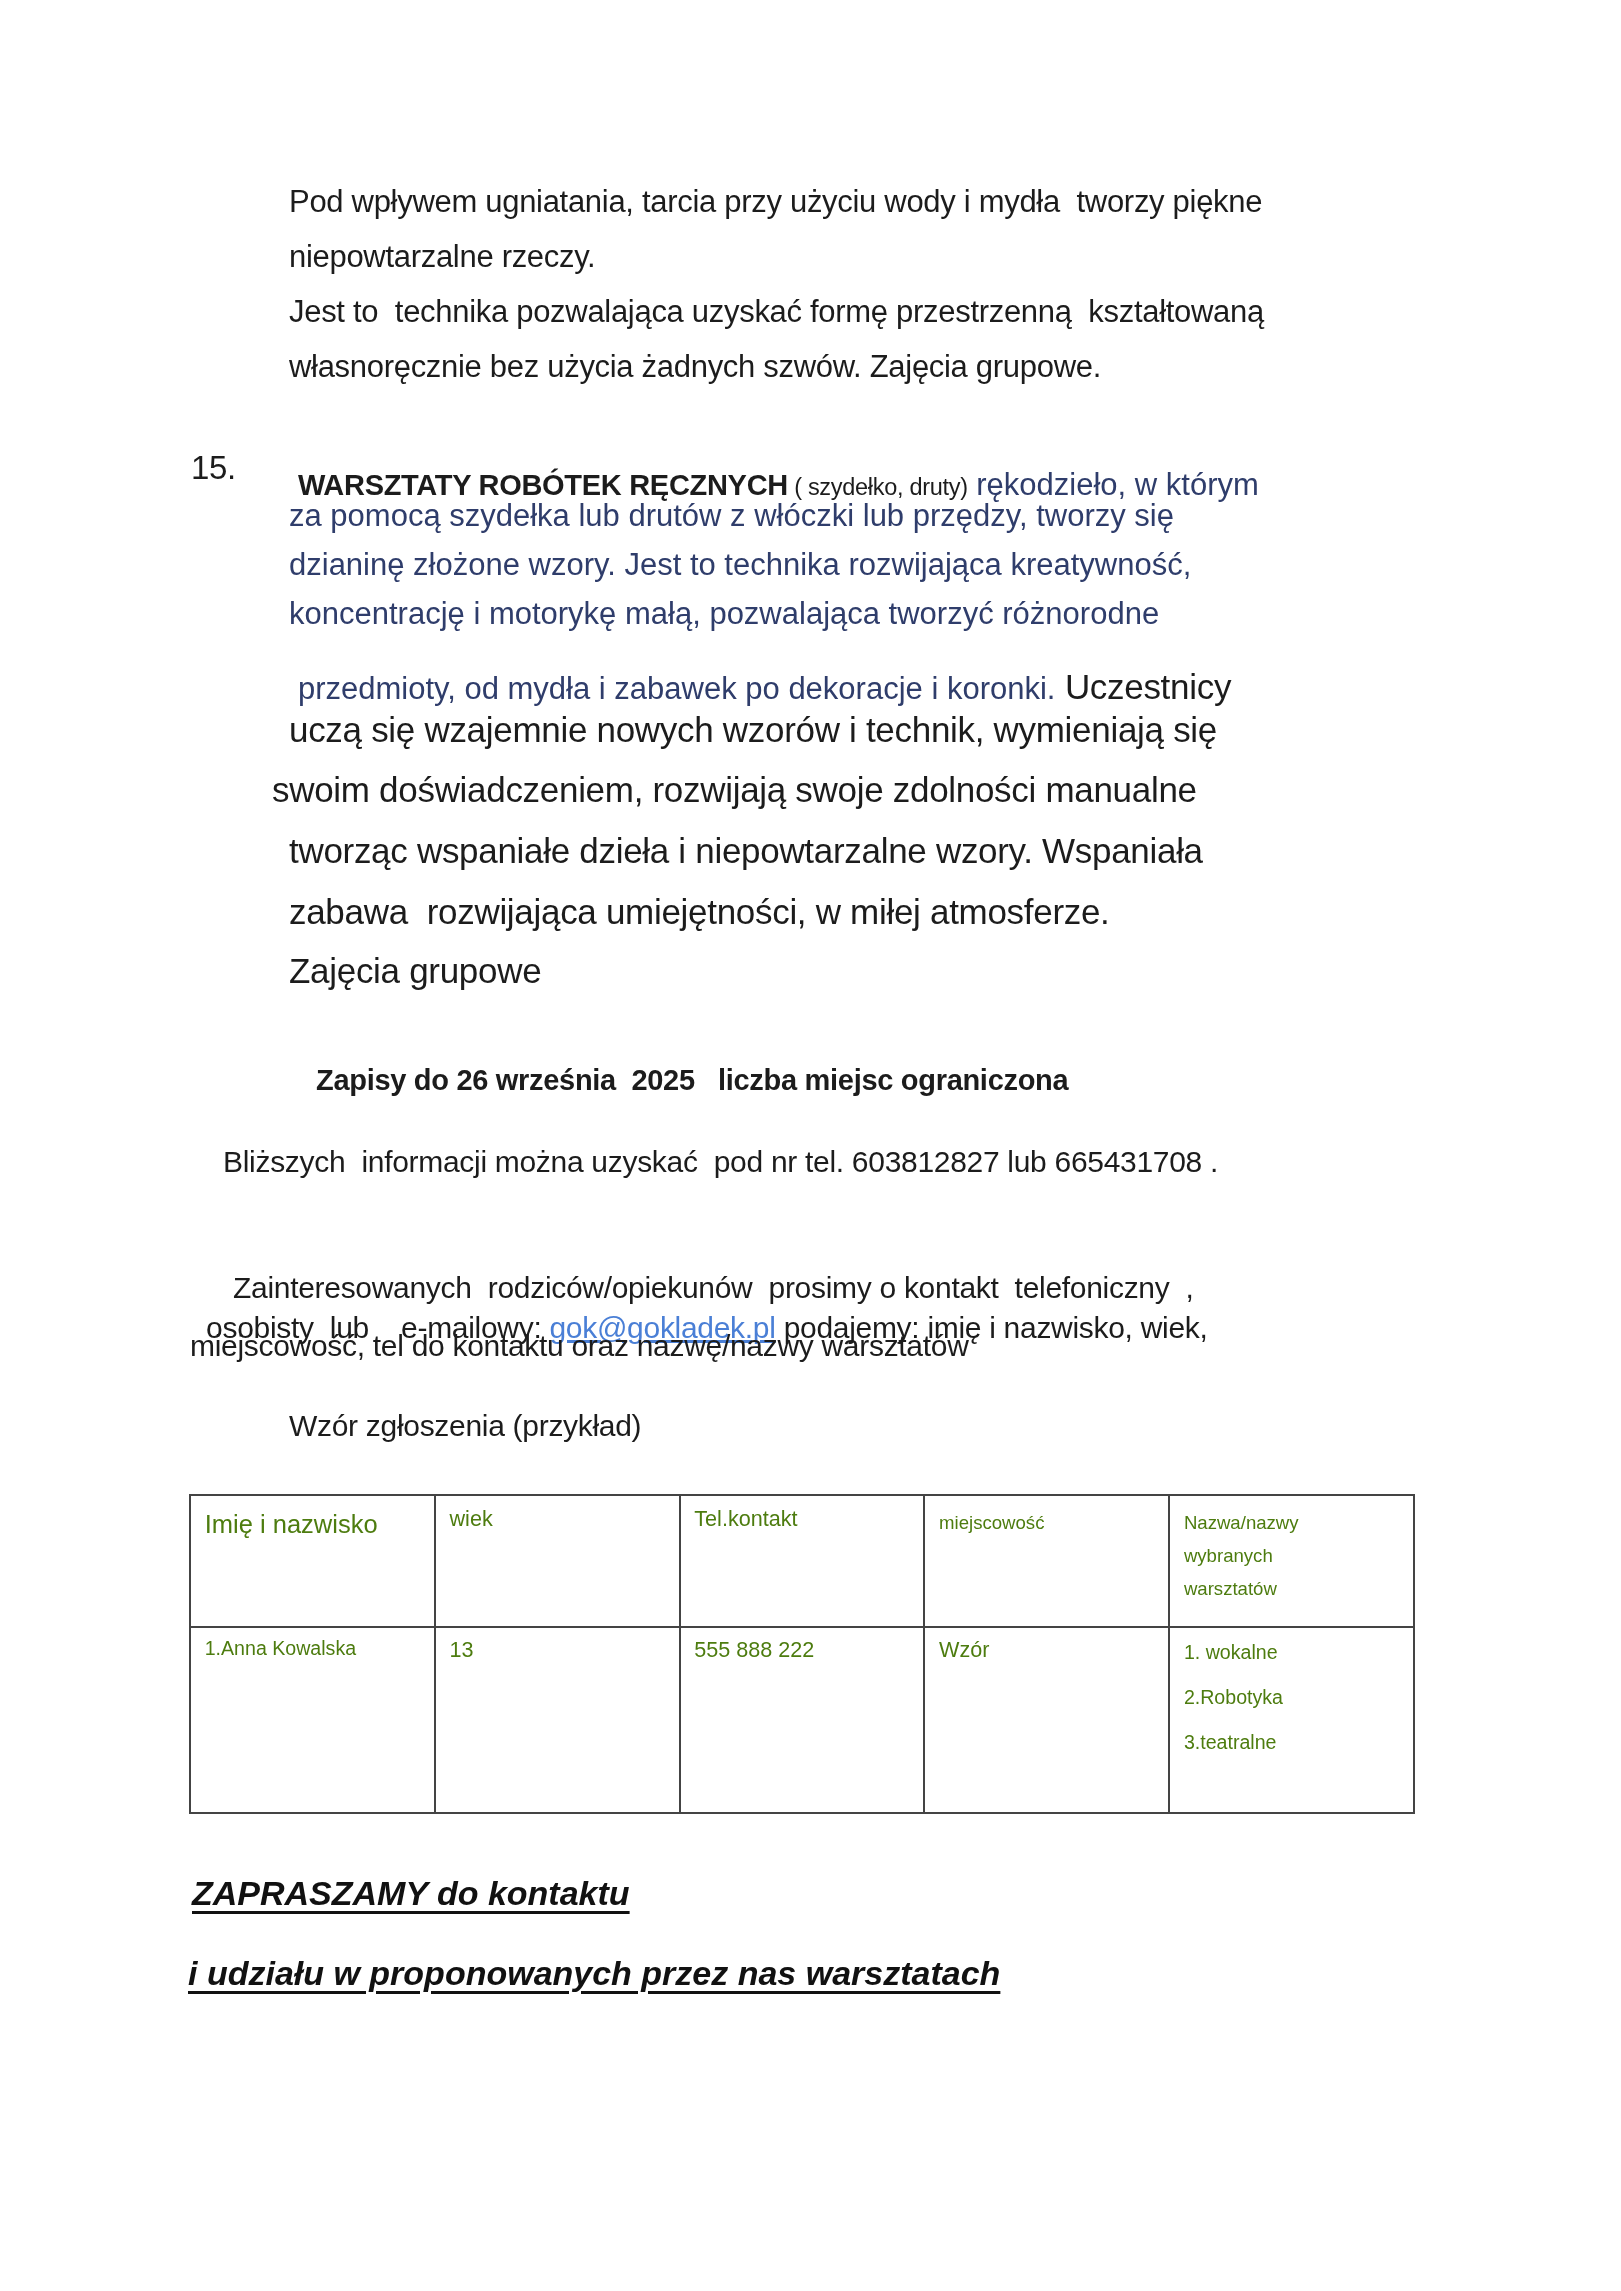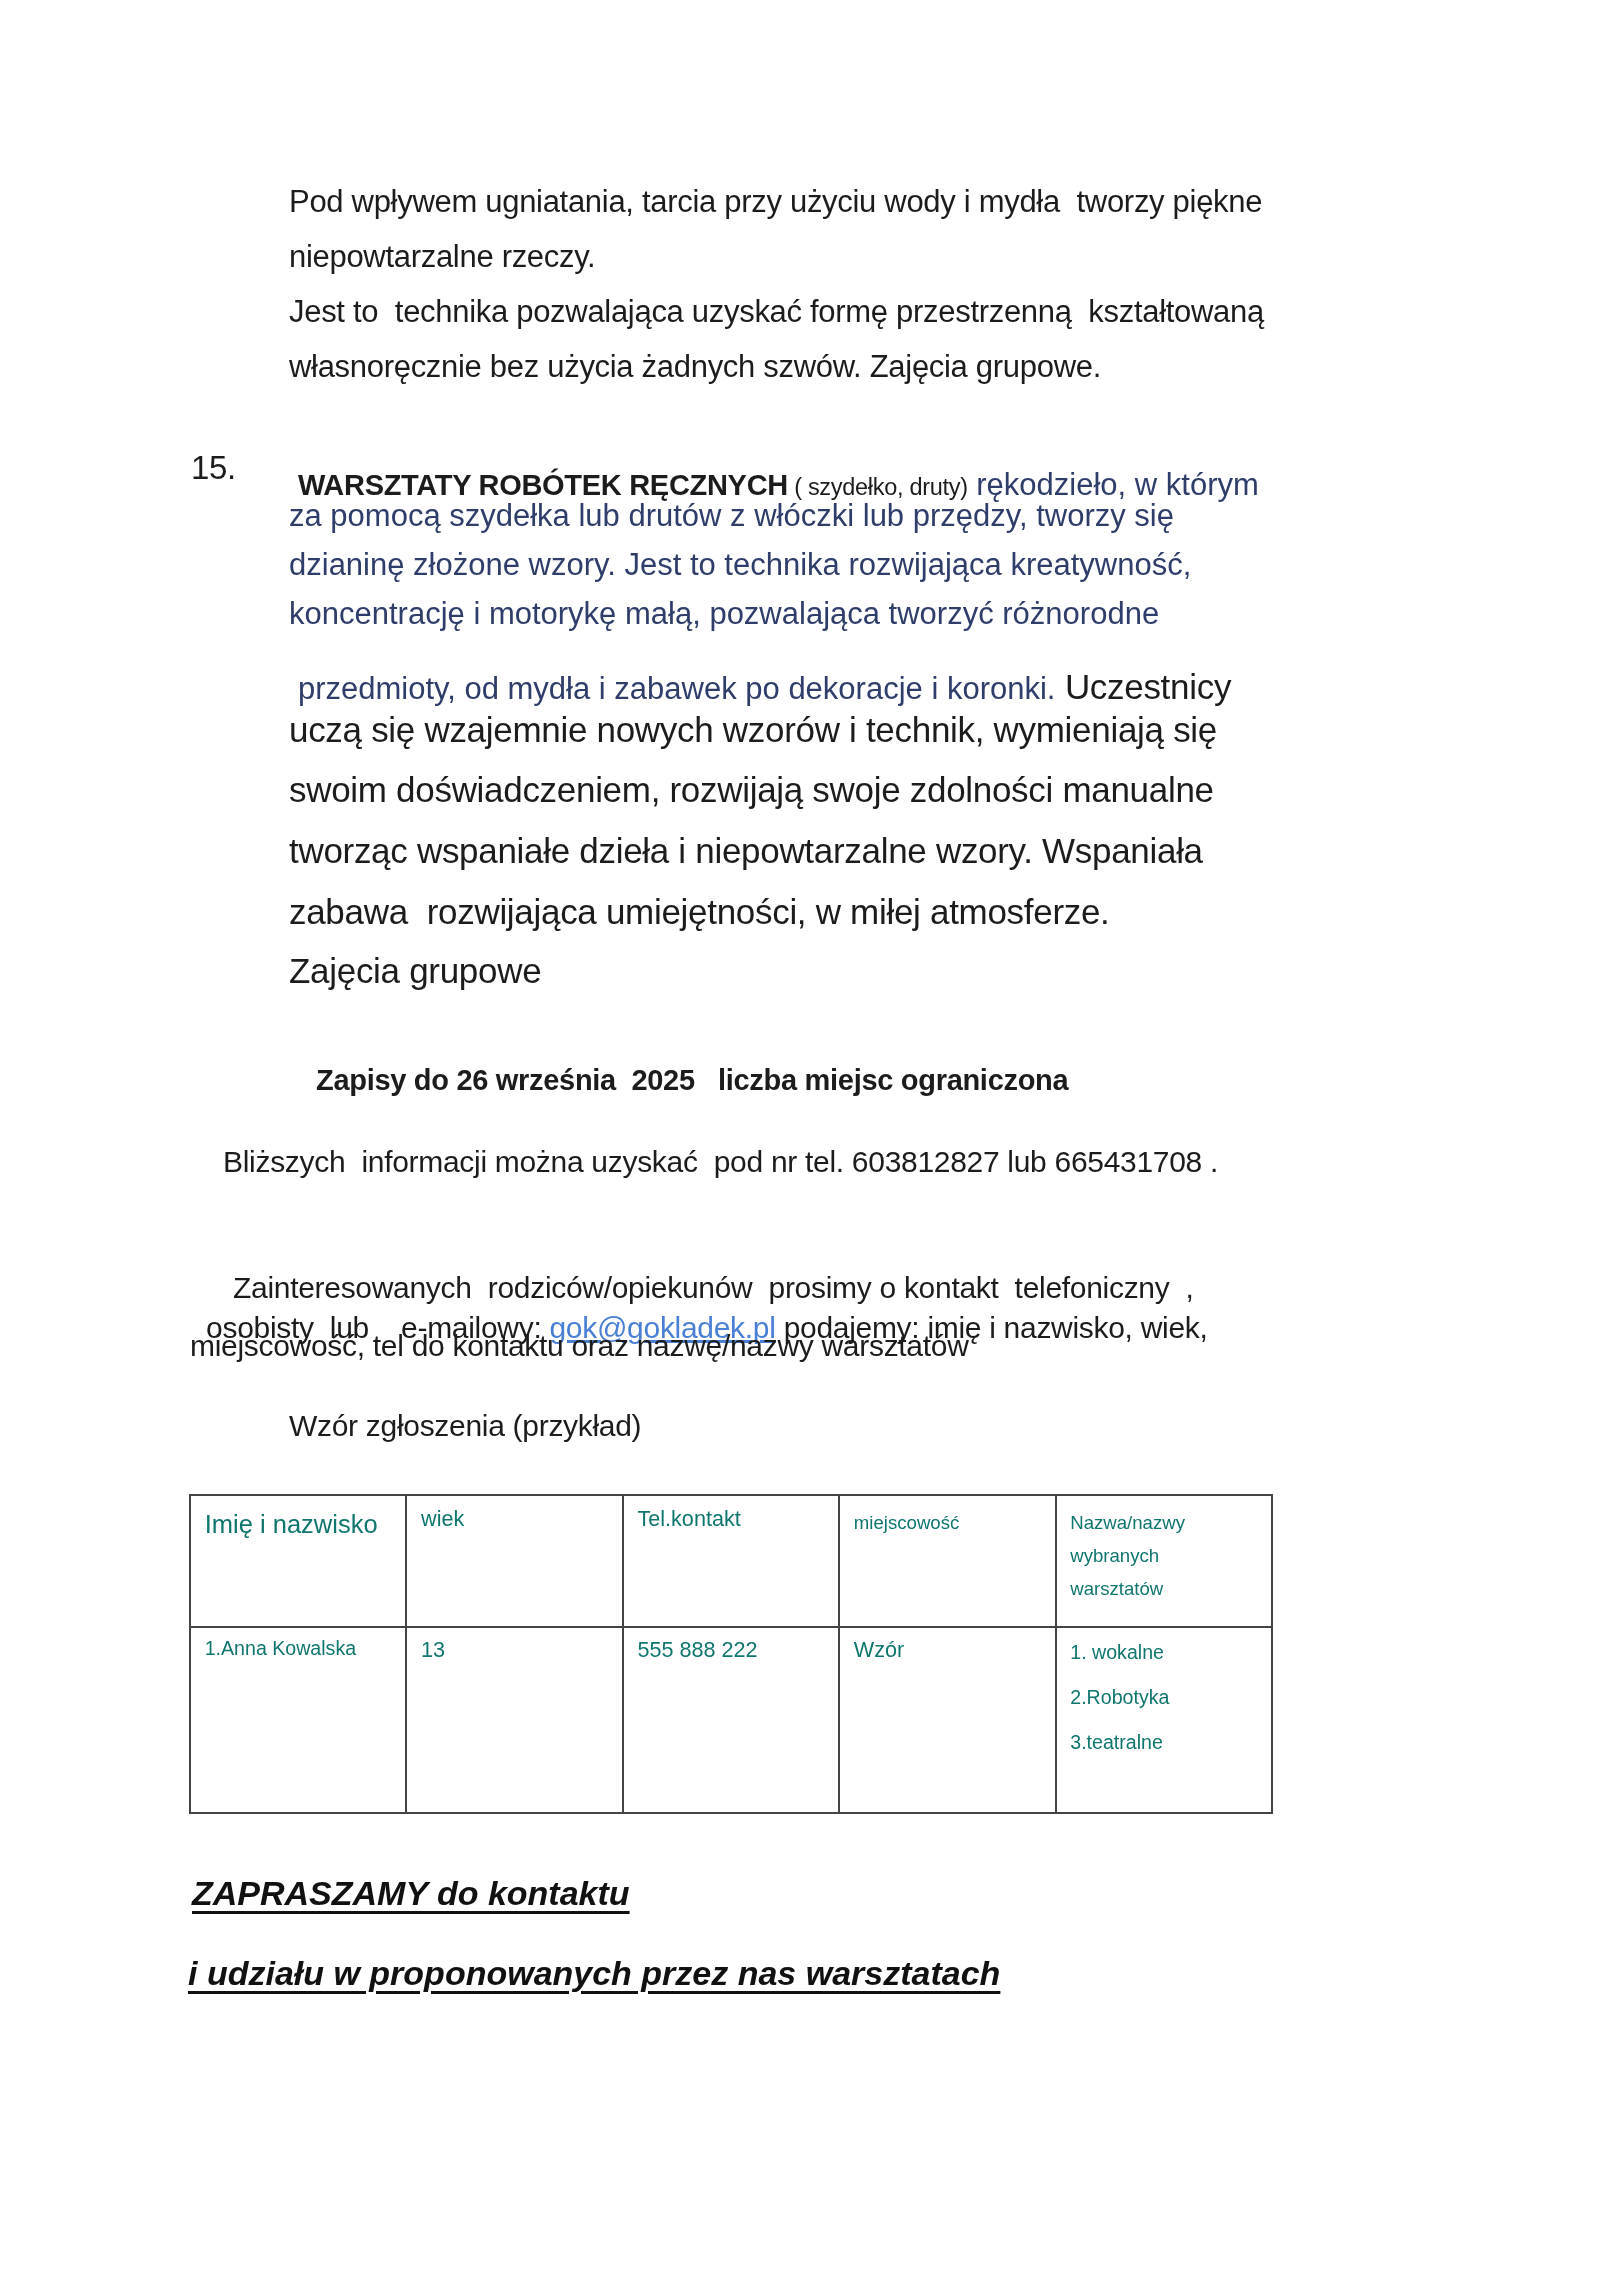--- a/index.html
+++ b/index.html
@@ -4,22 +4,22 @@
 <style>
   html, body { margin: 0; padding: 0; background: #ffffff; }
   body { width: 1621px; height: 2292px; position: relative; overflow: hidden;
          font-family: "Liberation Sans", sans-serif; color: #1a1a1a; }
   .line { position: absolute; white-space: pre; }
   .calibri { font-family: "Liberation Sans", sans-serif; font-size: 31px; letter-spacing: -0.3px; color: #1c1c1c; }
   .blue { color: #2f3d6b; font-family: "Liberation Sans", sans-serif; font-size: 31px; }
   .bold { font-weight: bold; }
   .small { font-size: 23.5px; }
   .link { color: #4a7fd6; text-decoration: underline; }
-  table.form { position: absolute; left: 189px; top: 1494px; width: 1084px; border-collapse: collapse;
-               font-family: "Liberation Sans", sans-serif; color: #0f766e; }
+  table.form { position: absolute; left: 189px; top: 1494px; width: 1226px; border-collapse: collapse;
+               font-family: "Liberation Sans", sans-serif; color: #4d7c0f; }
   table.form td { border: 2px solid #444; vertical-align: top; padding: 9.8px 13.7px; }
   table.form tr.head td { height: 110px; }
   table.form tr.row td { height: 165px; }
   .th-big { font-size: 25.5px; }
   .th-sm { font-size: 21.6px; }
   .th-xs { font-size: 18.6px; line-height: 33px; }
   .td-txt { font-size: 21.6px; }
   .td-list div { font-size: 19.6px; line-height: 61px; margin-top: -15.7px; }
   .cta { position: absolute; font-family: "Liberation Sans", sans-serif; font-weight: bold; font-style: italic;
          font-size: 34px; text-decoration: underline; text-decoration-thickness: 2.9px; text-underline-offset: 5.9px; color: #111; }
@@ -36,21 +36,21 @@
 <div class="line" style="left:289px; top:449px;">
   <span class="calibri bold" style="font-size:29px;margin-top:14px;">WARSZTATY ROBÓTEK RĘCZNYCH</span><span class="calibri small"> ( szydełko, druty)</span><span class="blue"> rękodzieło, w którym</span>
 </div>
 <div class="line blue" style="left:289px; top:498px;">za pomocą szydełka lub drutów z włóczki lub przędzy, tworzy się</div>
 <div class="line blue" style="left:289px; top:547px;">dzianinę złożone wzory. Jest to technika rozwijająca kreatywność,</div>
 <div class="line blue" style="left:289px; top:596px;">koncentrację i motorykę małą, pozwalająca tworzyć różnorodne</div>
 <div class="line" style="left:289px; top:649px;">
   <span class="blue">przedmioty, od mydła i zabawek po dekoracje i koronki.</span><span class="calibri" style="font-size:35px;"> Uczestnicy</span>
 </div>
 <div class="line calibri" style="left:289px; top:710px; font-size:35px;">uczą się wzajemnie nowych wzorów i technik, wymieniają się</div>
-<div class="line calibri" style="left:289px; top:770px; font-size:35px;">swoim doświadczeniem, rozwijają swoje zdolności manualne</div>
+<div class="line calibri" style="left:272px; top:770px; font-size:35px;">swoim doświadczeniem, rozwijają swoje zdolności manualne</div>
 <div class="line calibri" style="left:289px; top:831px; font-size:35px;">tworząc wspaniałe dzieła i niepowtarzalne wzory. Wspaniała</div>
 <div class="line calibri" style="left:289px; top:892px; font-size:35px;">zabawa  rozwijająca umiejętności, w miłej atmosferze.</div>
 <div class="line calibri" style="left:289px; top:951px; font-size:35px;">Zajęcia grupowe</div>
 
 <div class="line calibri bold" style="left:316px; top:1064px; font-size:29px;">Zapisy do 26 września  2025   liczba miejsc ograniczona</div>
 <div class="line calibri" style="left:223px; top:1145px; font-size:30px;">Bliższych  informacji można uzyskać  pod nr tel. 603812827 lub 665431708 .</div>
 <div class="line calibri" style="left:233px; top:1271px; font-size:30px;">Zainteresowanych  rodziców/opiekunów  prosimy o kontakt  telefoniczny  ,</div>
 <div class="line calibri" style="left:190px; top:1277px; font-size:30px;">
   <span>osobisty  lub    e-mailowy: </span><a class="link">gok@gokladek.pl</a><span> podajemy: imię i nazwisko, wiek,</span>
 </div>

